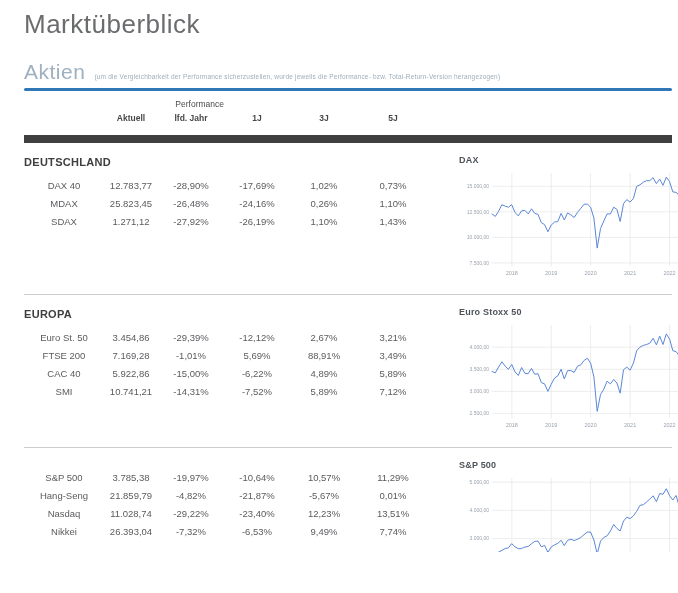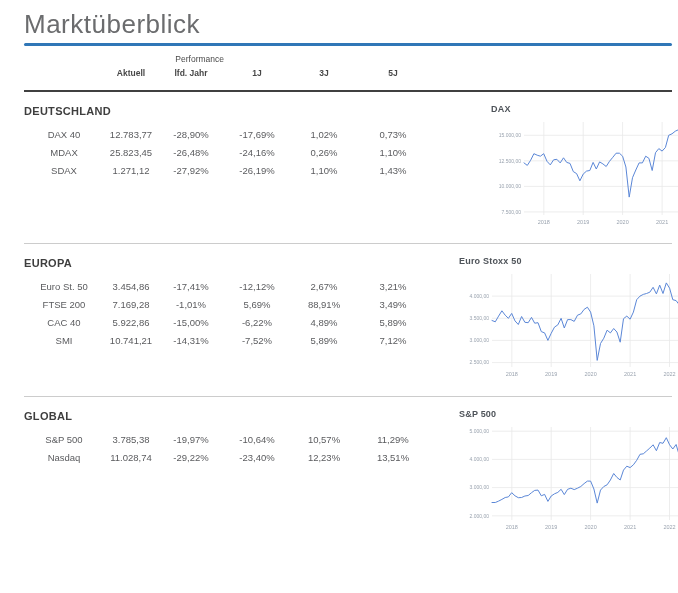--- a/index.html
+++ b/index.html
@@ -5,23 +5,23 @@
   html,body{margin:0;padding:0;background:#fff;}
   body{width:678px;height:593px;font-family:"Liberation Sans",sans-serif;-webkit-font-smoothing:antialiased;}
   .page{box-sizing:border-box;width:678px;height:552px;padding:8px 6px 0 24px;overflow:hidden;background:#fff;}
 
   .page-title{margin:2px 0 0;font-size:26px;line-height:1.1;font-weight:400;color:#6b6c6e;letter-spacing:.5px;}
   .section-head{display:flex;align-items:baseline;gap:9px;margin-top:21px;}
   .section-title{font-size:21px;color:#9fb0c0;letter-spacing:.5px;}
   .section-note{font-size:6.5px;color:#9fadb9;letter-spacing:.2px;}
   .accent-bar{height:3px;background:#3077b7;margin-top:4px;border-radius:1.5px;}
 
-  .hdr-row{display:grid;grid-template-columns:430px 1fr;padding:8px 0 12px;border-bottom:2px solid #404040;}
+  .hdr-row{display:grid;grid-template-columns:430px 1fr;padding:8px 0 12px;border-bottom:8px solid #404040;}
   .band{display:grid;grid-template-columns:430px 1fr;box-sizing:border-box;border-bottom:1px solid #cccccc;padding-top:12px;}
-  .band-1{height:152px;gap:32px;}
+  .band-1{height:152px;}
   .band-2{height:153px;}
   .band-3{height:153px;border-bottom:none;}
 
   table{border-collapse:collapse;table-layout:fixed;width:404px;}
   td,th{padding:0;margin:0;overflow:hidden;white-space:nowrap;}
   .num{text-align:center;}
   .grp-cell{font-size:8.5px;font-weight:400;color:#4a4a4a;text-align:right;padding-bottom:4px;}
   .col-hdr th{font-size:8.5px;font-weight:700;color:#474747;text-align:center;}
   .col-hdr th.lbl{text-align:left;}
 
@@ -34,20 +34,24 @@
   .chart-title{font-size:9px;font-weight:700;color:#4e5359;letter-spacing:.2px;}
   .chart-svg{display:block;margin-top:3px;}
 </style>
 </head>
 <body>
 
 <div class="page">
 
   <h1 class="page-title">Marktüberblick</h1>
 
+  <div class="section-head">
+    <span class="section-title">Aktien</span>
+    <span class="section-note">(um die Vergleichbarkeit der Performance sicherzustellen, wurde jeweils die Performance- bzw. Total-Return-Version herangezogen)</span>
+  </div>
   <div class="accent-bar"></div>
 
   <div class="hdr-row">
     <div>
       <table>
         <colgroup>
             <col style="width:80px">
             <col style="width:54px">
             <col style="width:66px">
             <col style="width:66px">
@@ -152,21 +156,21 @@
             <col style="width:54px">
             <col style="width:66px">
             <col style="width:66px">
             <col style="width:68px">
             <col style="width:70px">
           </colgroup>
         <tbody>
             <tr>
           <td class="lbl">Euro St. 50</td>
           <td class="num">3.454,86</td>
-          <td class="num">-17,41%</td>
+          <td class="num">-29,39%</td>
           <td class="num">-12,12%</td>
           <td class="num">2,67%</td>
           <td class="num">3,21%</td>
         </tr>
         <tr>
           <td class="lbl">FTSE 200</td>
           <td class="num">7.169,28</td>
           <td class="num">-1,01%</td>
           <td class="num">5,69%</td>
           <td class="num">88,91%</td>
@@ -212,46 +216,61 @@
           <text x="30" y="73.2" text-anchor="end" font-size="5" font-family="&quot;Liberation Sans&quot;,sans-serif" fill="#9aa3af">3.000,00</text>
           <line x1="33" y1="93.6" x2="227" y2="93.6" stroke="#e8e8e8" stroke-width="0.8"></line>
           <text x="30" y="95.39999999999999" text-anchor="end" font-size="5" font-family="&quot;Liberation Sans&quot;,sans-serif" fill="#9aa3af">2.500,00</text>
           <polyline points="33.0,51.5 36.3,52.8 39.6,47.1 42.9,41.8 46.2,46.2 49.4,49.3 52.7,44.4 56.0,51.9 59.3,55.5 62.6,47.5 65.9,53.3 69.2,53.7 72.5,48.4 75.7,54.2 79.0,53.7 82.3,62.6 85.6,63.9 88.9,71.4 92.2,64.3 95.5,58.1 98.8,55.9 102.1,49.3 105.3,59.0 108.6,50.6 111.9,50.6 115.2,52.4 118.5,46.2 121.8,44.9 125.1,40.4 128.4,38.2 131.6,43.1 134.9,56.8 138.2,91.4 141.5,74.5 144.8,69.2 148.1,61.2 151.4,63.9 154.7,59.5 157.9,63.0 161.2,73.2 164.5,49.7 167.8,47.1 171.1,50.2 174.4,43.1 177.7,30.7 181.0,27.1 184.3,25.4 187.5,24.5 190.8,23.2 194.1,18.3 197.4,24.9 200.7,16.1 204.0,24.5 207.3,13.9 210.6,19.2 213.8,30.7 217.1,31.6 220.4,36.0 223.7,36.4 227.0,51.3" fill="none" stroke="#5b87d7" stroke-width="1" stroke-linejoin="round" stroke-linecap="round"></polyline>
         </svg>
     </div>
   </div>
 
   <div class="band band-3">
     <div>
-      <div class="grp-title">GLOBAL</div>
       <table class="data-table">
         <colgroup>
             <col style="width:80px">
             <col style="width:54px">
             <col style="width:66px">
             <col style="width:66px">
             <col style="width:68px">
             <col style="width:70px">
           </colgroup>
         <tbody>
             <tr>
           <td class="lbl">S&amp;P 500</td>
           <td class="num">3.785,38</td>
           <td class="num">-19,97%</td>
           <td class="num">-10,64%</td>
           <td class="num">10,57%</td>
           <td class="num">11,29%</td>
         </tr>
         <tr>
+          <td class="lbl">Hang-Seng</td>
+          <td class="num">21.859,79</td>
+          <td class="num">-4,82%</td>
+          <td class="num">-21,87%</td>
+          <td class="num">-5,67%</td>
+          <td class="num">0,01%</td>
+        </tr>
+        <tr>
           <td class="lbl">Nasdaq</td>
           <td class="num">11.028,74</td>
           <td class="num">-29,22%</td>
           <td class="num">-23,40%</td>
           <td class="num">12,23%</td>
           <td class="num">13,51%</td>
+        </tr>
+        <tr>
+          <td class="lbl">Nikkei</td>
+          <td class="num">26.393,04</td>
+          <td class="num">-7,32%</td>
+          <td class="num">-6,53%</td>
+          <td class="num">9,49%</td>
+          <td class="num">7,74%</td>
         </tr>
       </tbody>
         </table>
     </div>
     <div class="chart-col">
       <div class="chart-title">S&amp;P 500</div>
       <svg class="chart-svg" width="230" height="112" viewBox="0 0 230 112">
           <line x1="52.8" y1="5" x2="52.8" y2="98" stroke="#e8e8e8" stroke-width="0.8"></line>
           <text x="52.8" y="107" text-anchor="middle" font-size="5.5" font-family="&quot;Liberation Sans&quot;,sans-serif" fill="#9aa3af">2018</text>
           <line x1="92.2" y1="5" x2="92.2" y2="98" stroke="#e8e8e8" stroke-width="0.8"></line>

